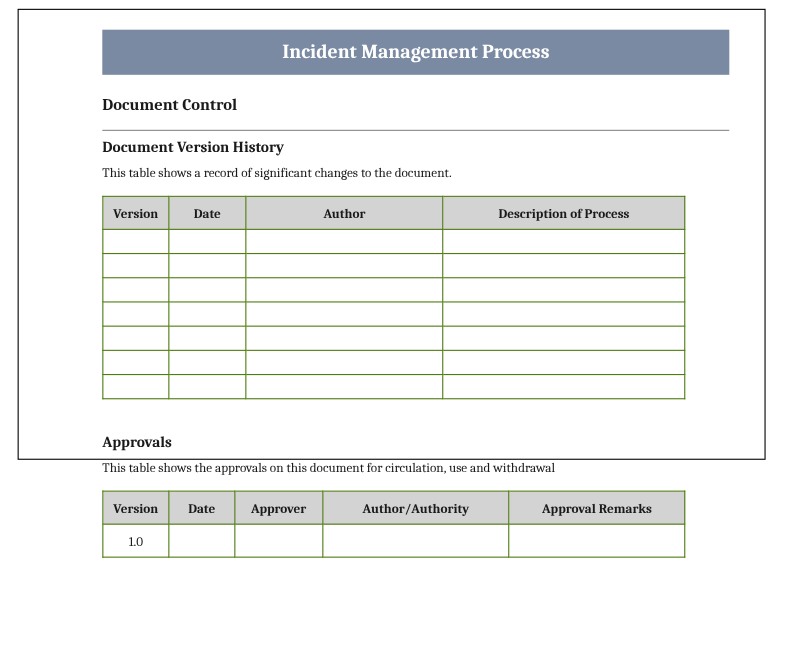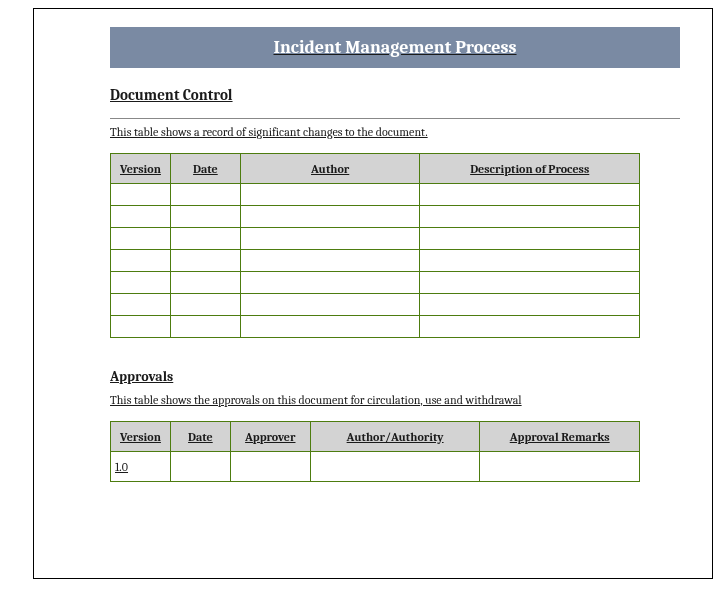--- a/index.html
+++ b/index.html
@@ -6,28 +6,27 @@
   body {
     background: #fff;
     font-family: Cambria, Georgia, 'Times New Roman', serif;
     color: #1a1a1a;
     width: 720px;
     height: 594px;
     position: relative;
   }
   .page {
     position: absolute;
-    left: 33px;
+    left: 16px;
     top: 8px;
     width: 680px;
-    height: 571px;
+    height: 410px;
     border: 1px solid #000;
     background: #fff;
     padding: 0 0 0 0;
-    text-decoration: underline;
   }
   .inner {
     padding: 10px 32px 0 76px;
   }
   .title-bar {
     background: #7a8aa3;
     color: #fff;
     font-weight: bold;
     font-size: 18px;
     text-align: center;
@@ -65,41 +64,42 @@
   table th {
     background: #d3d3d3;
     font-weight: bold;
     text-align: center;
     padding: 6px 4px;
     height: 30px;
   }
   table td {
     height: 22px;
     padding: 2px 4px;
-    text-align: left;
+    text-align: center;
   }
   .approvals-h2 {
     font-size: 14px;
     font-weight: bold;
     margin-bottom: 8px;
     margin-top: 20px;
   }
   .approvals-table td {
     height: 30px;
   }
 </style>
 </head>
 <body>
 
 <div class="page">
   <div class="inner">
 
     <div class="title-bar">Incident Management Process</div>
 
     <div class="h1">Document Control</div>
+    <div class="h2">Document Version History</div>
     <div class="desc">This table shows a record of significant changes to the document.</div>
 
     <table>
       <colgroup>
         <col style="width:60px">
         <col style="width:70px">
         <col style="width:180px">
         <col style="width:220px">
       </colgroup>
       <thead>

